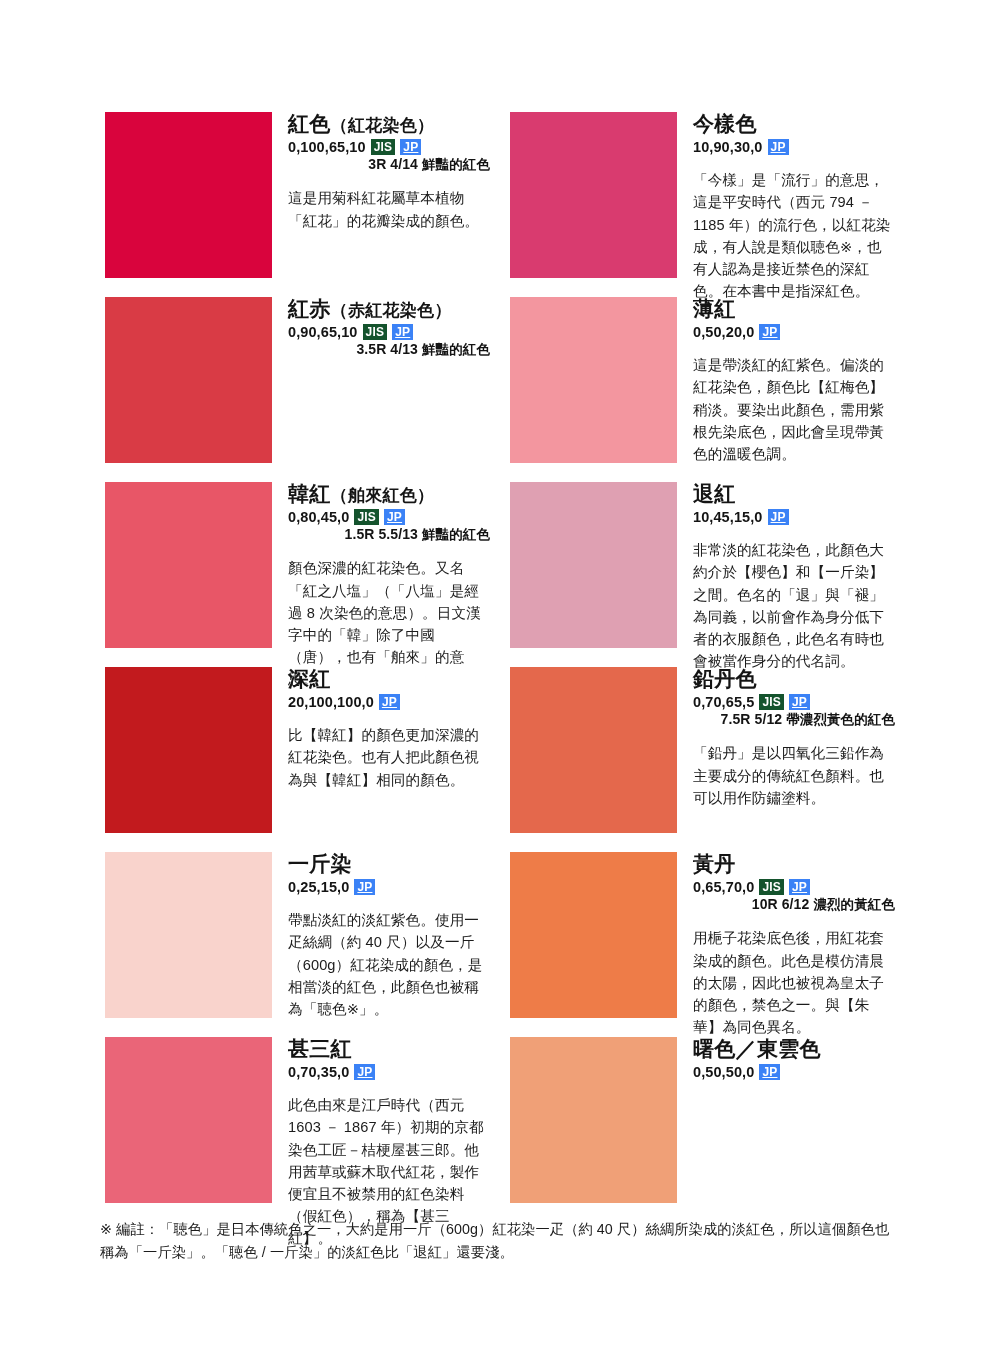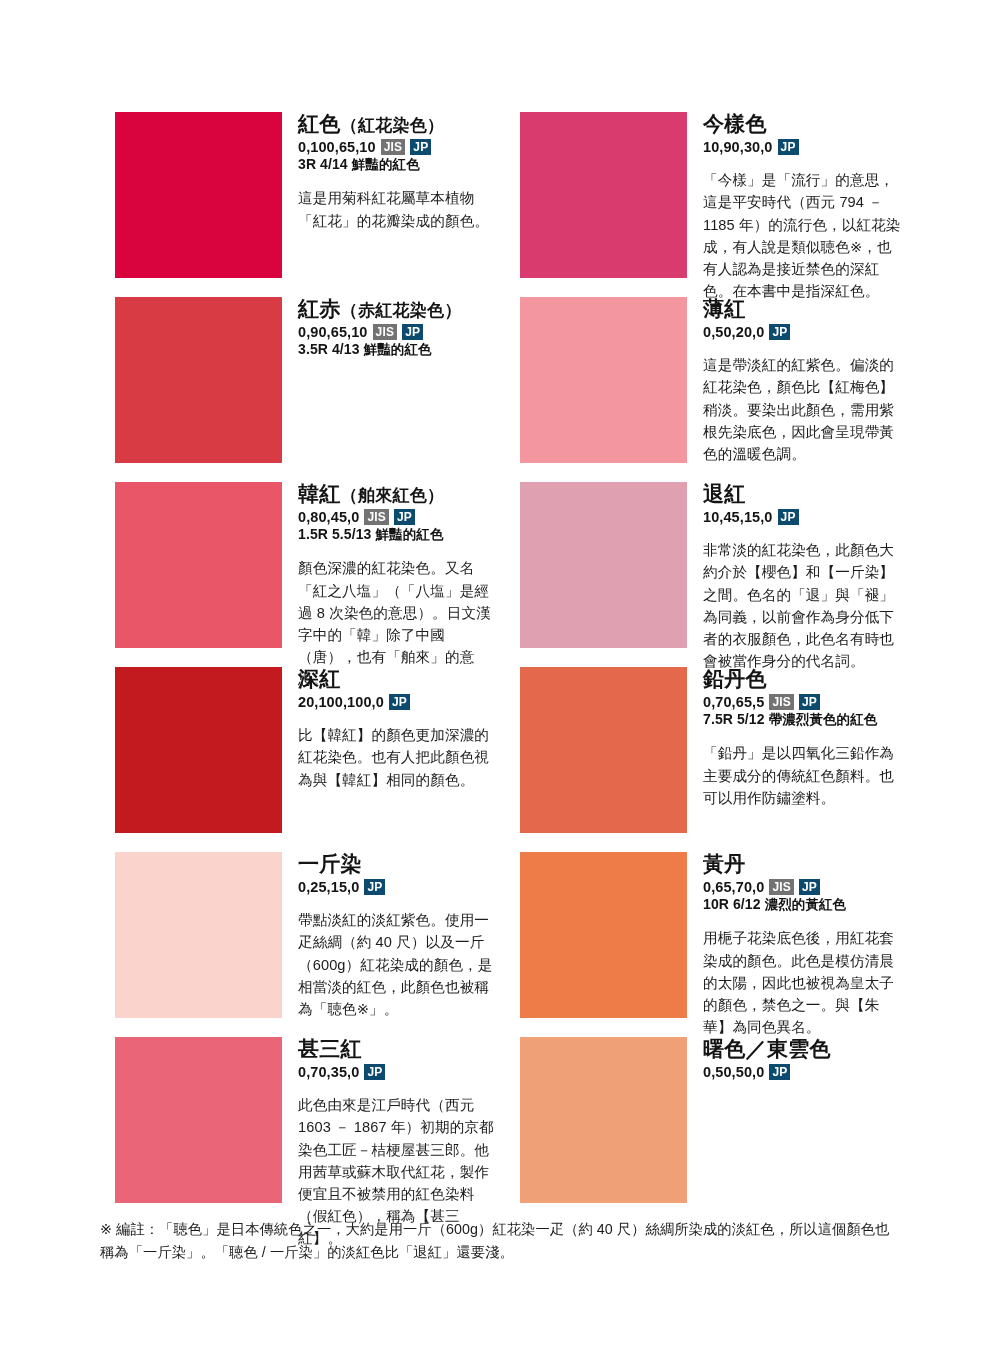--- a/index.html
+++ b/index.html
@@ -16,21 +16,21 @@
     overflow: hidden;
   }
   .page {
     position: absolute;
     left: 0; top: 0;
     width: 1000px;
     height: 1369px;
   }
   .grid {
     position: absolute;
-    left: 115px;
+    left: 105px;
     top: 112px;
     width: 790px;
     display: grid;
     grid-template-columns: 385px 385px;
     column-gap: 20px;
     row-gap: 0px;
   }
   .entry {
     display: flex;
     flex-direction: row;
@@ -76,29 +76,30 @@
   }
   .badge {
     display: inline-block;
     font-size: 12px;
     font-weight: 700;
     line-height: 14px;
     padding: 1px 3px 1px 3px;
     color: #ffffff;
     letter-spacing: 0.2px;
   }
-  .badge-jis { background: #737373; }
-  .badge-jp  { background: #0c4a6e; }
+  .badge-jis { background: #14532d; }
+  .badge-jp  { background: #3b82f6; text-decoration: underline; }
   .munsell {
     font-size: 14px;
     font-weight: 700;
     letter-spacing: 0.1px;
     color: #141414;
     line-height: 1.2;
     margin-bottom: 3px;
+    text-align: right;
   }
   .munsell .desc { font-size: 13.5px; }
   .desc-text {
     font-size: 14.6px;
     line-height: 1.52;
     color: #1c1c1c;
     letter-spacing: 0.1px;
     margin-top: 14px;
     max-width: 214px;
   }

